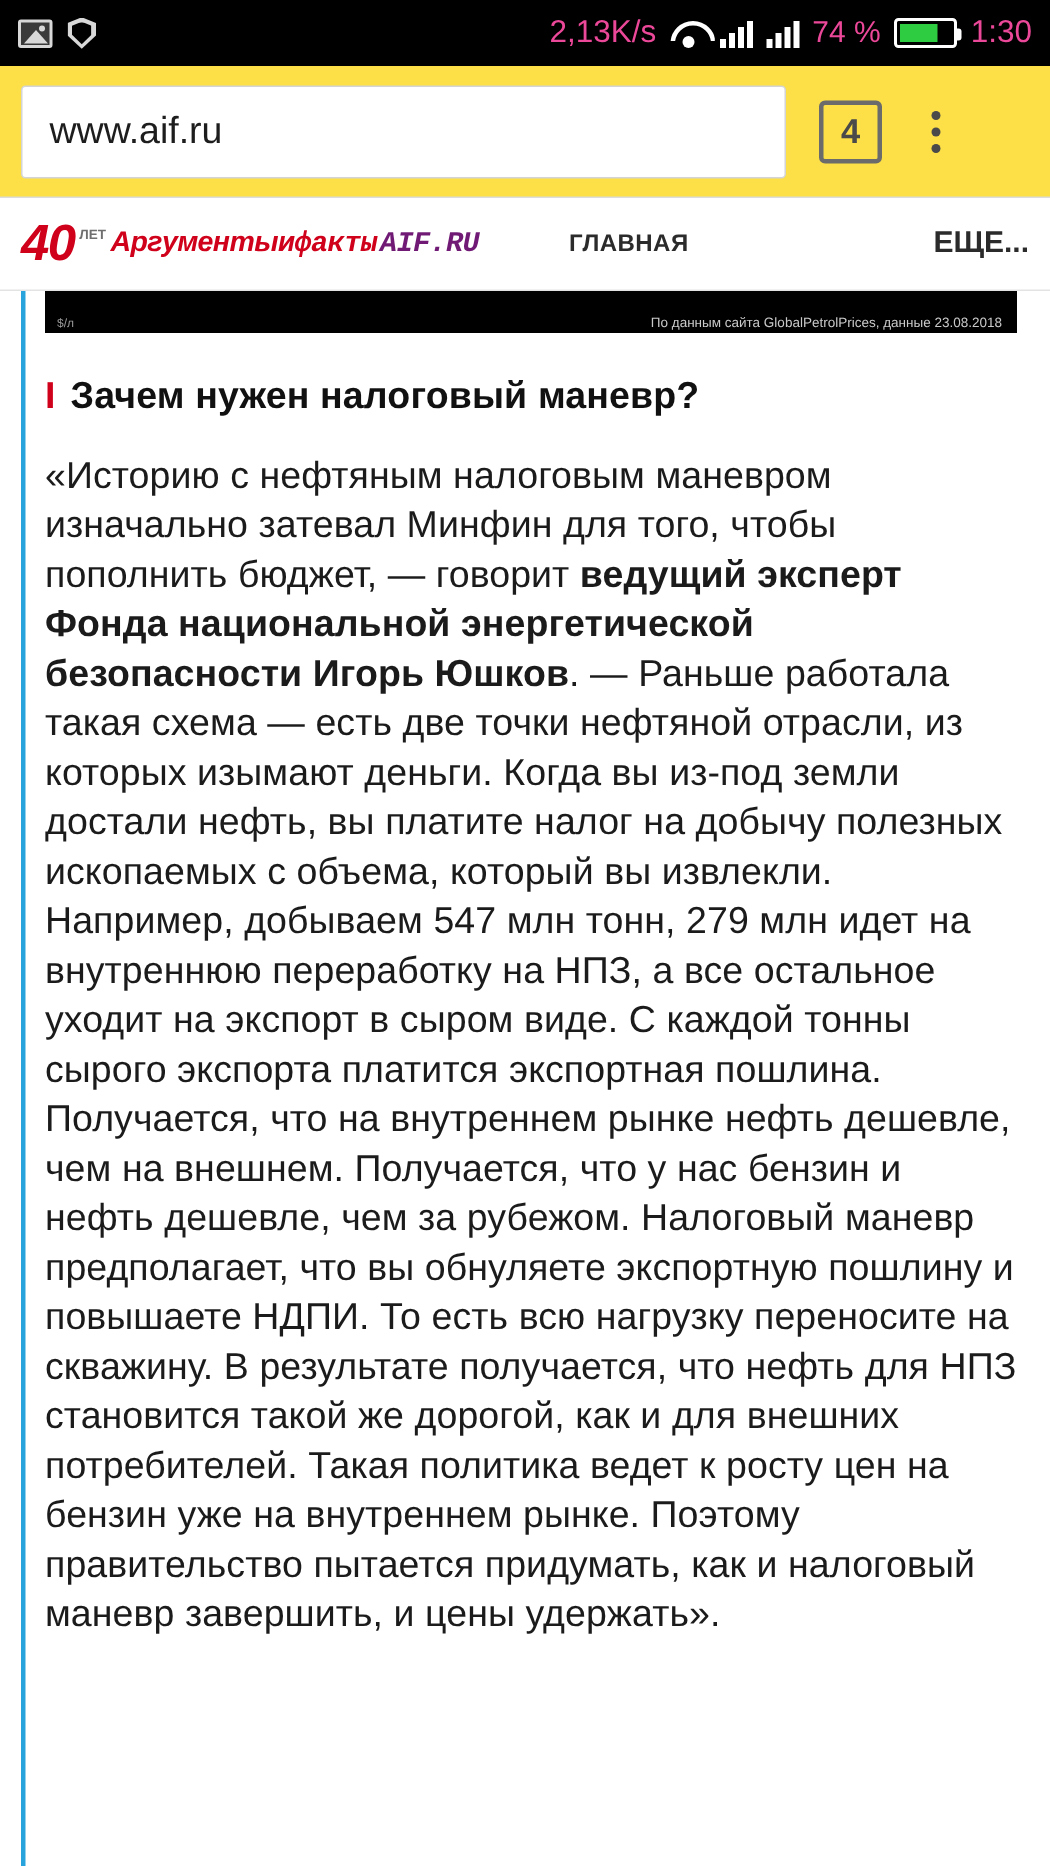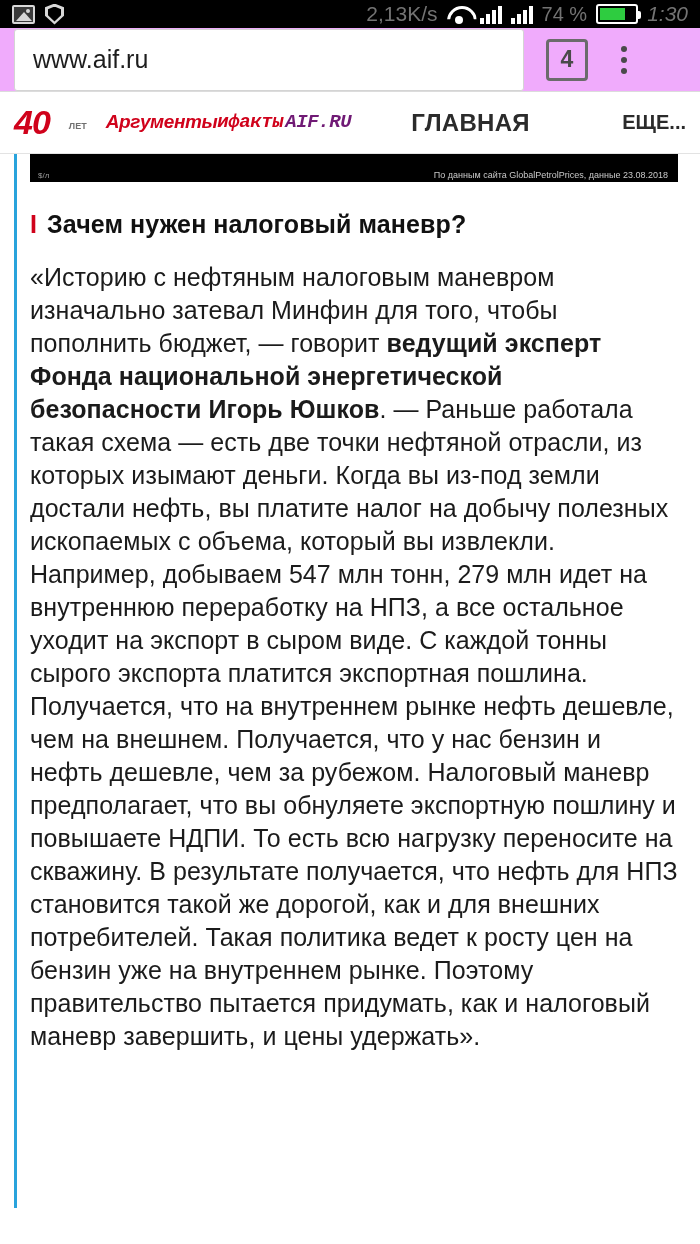--- a/index.html
+++ b/index.html
@@ -6,23 +6,23 @@
   html, body {
     width: 700px;
     height: 1244px;
     background: #ffffff;
     font-family: "Liberation Sans", sans-serif;
     overflow: hidden;
   }
 
   
   .status-bar {
-    height: 28px;
+    height: 44px;
     background: #000000;
-    color: #737373;
+    color: #ec4899;
     display: flex;
     padding: 0 12px;
     font-size: 20px;
   }
   .status-left { display: flex; align-items: center; gap: 10px; }
   .status-right {
     margin-left: auto;
     display: flex;
     align-items: center;
     gap: 9px;
@@ -109,26 +109,26 @@
     width: 3px; height: 8px;
     background: #ffffff;
     border-radius: 0 2px 2px 0;
   }
   .battery > span {
     display: block;
     height: 100%;
     width: 74%;
     background: #2ecc40;
   }
-  .clock { font-size: 21px; font-style: italic; }
+  .clock { font-size: 21px; }
 
   
   .browser-bar {
-    height: 64px;
-    background: #f0abfc;
+    height: 88px;
+    background: #fde047;
     display: flex;
     align-items: center;
     padding: 0 14px;
     border-bottom: 1px solid #dcdcdc;
   }
   .url-field {
     flex: 1;
     height: 62px;
     background: #ffffff;
     border: 1px solid #d4d4d4;
@@ -175,45 +175,44 @@
     align-items: center;
     padding: 0 14px;
     border-bottom: 1px solid #e3e3e3;
   }
   .logo {
     display: flex;
     align-items: center;
     font-weight: bold;
     color: #d0021b;
     line-height: 0.95;
-    gap: 16px;
   }
   .logo-40 {
     font-size: 34px;
     font-style: italic;
     letter-spacing: -1px;
     margin-right: 3px;
   }
   .logo-let {
     font-size: 9px;
     color: #6f6f6f;
     align-self: flex-start;
-    margin-top: 16px;
+    margin-top: 6px;
     margin-right: 3px;
   }
   .logo-words { display: flex; flex-direction: row; font-style: italic; }
   .logo-words span:first-child { font-size: 19px; letter-spacing: -0.4px; }
   .logo-words span:last-child { font-size: 19px; letter-spacing: -0.4px; display: flex; align-items: baseline; font-family: Liberation Mono, monospace; }
   .logo-aif { font-size: 10px; color: #701a75; margin-left: 2px; }
   .nav-links {
     display: flex;
     align-items: center;
     gap: 46px;
     margin-left: 60px;
-    font-size: 24px;
+    font-size: 16px;
     font-weight: bold;
     color: #2b2b2b;
     letter-spacing: 0.3px;
     flex-direction: column;
   }
   .nav-more { margin-left: auto; font-size: 20px; font-weight: bold; color: #2b2b2b; }
 
   
   .page-body {
     position: relative;

